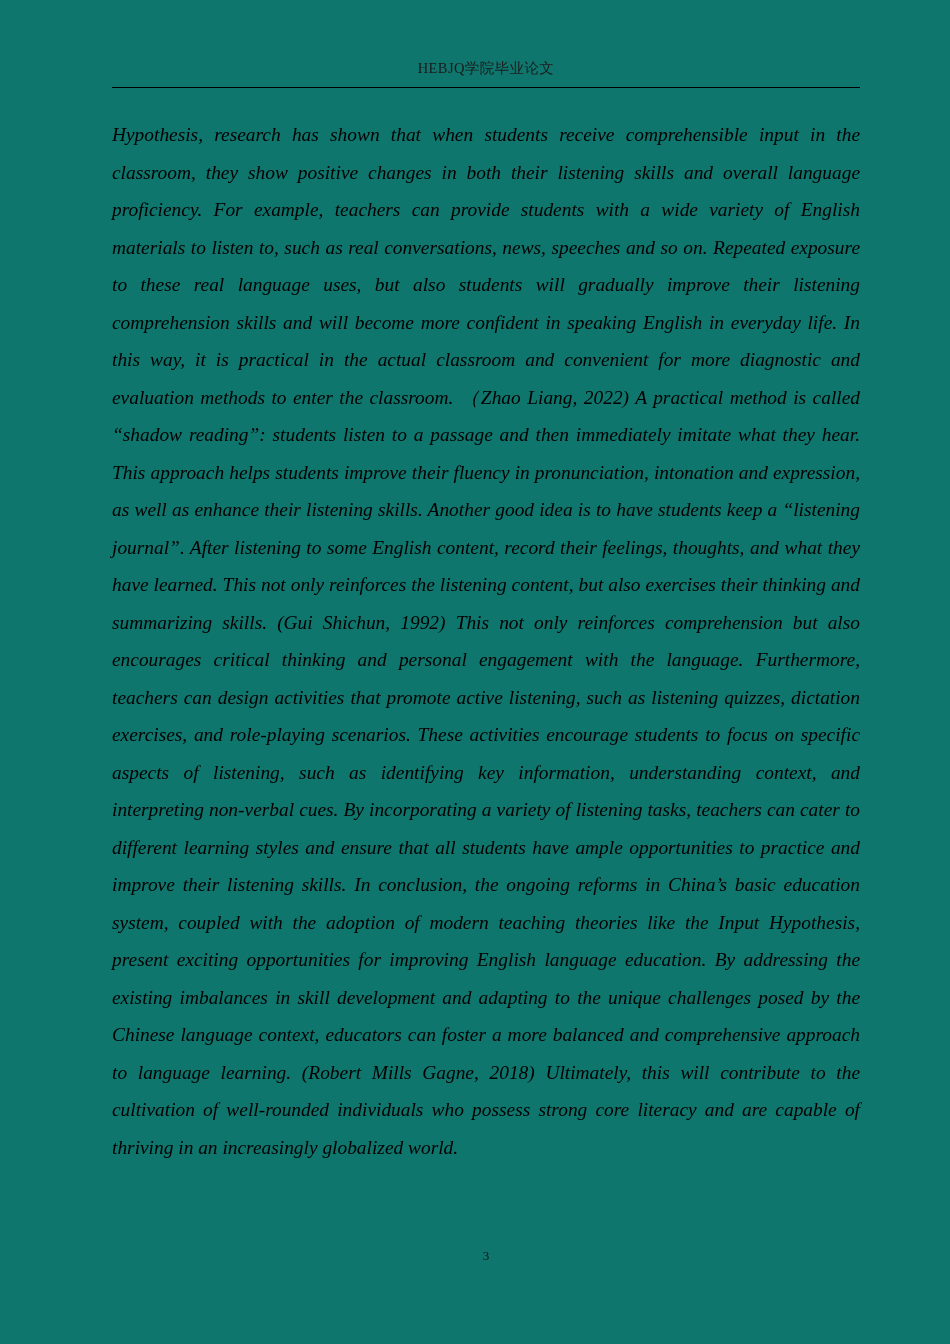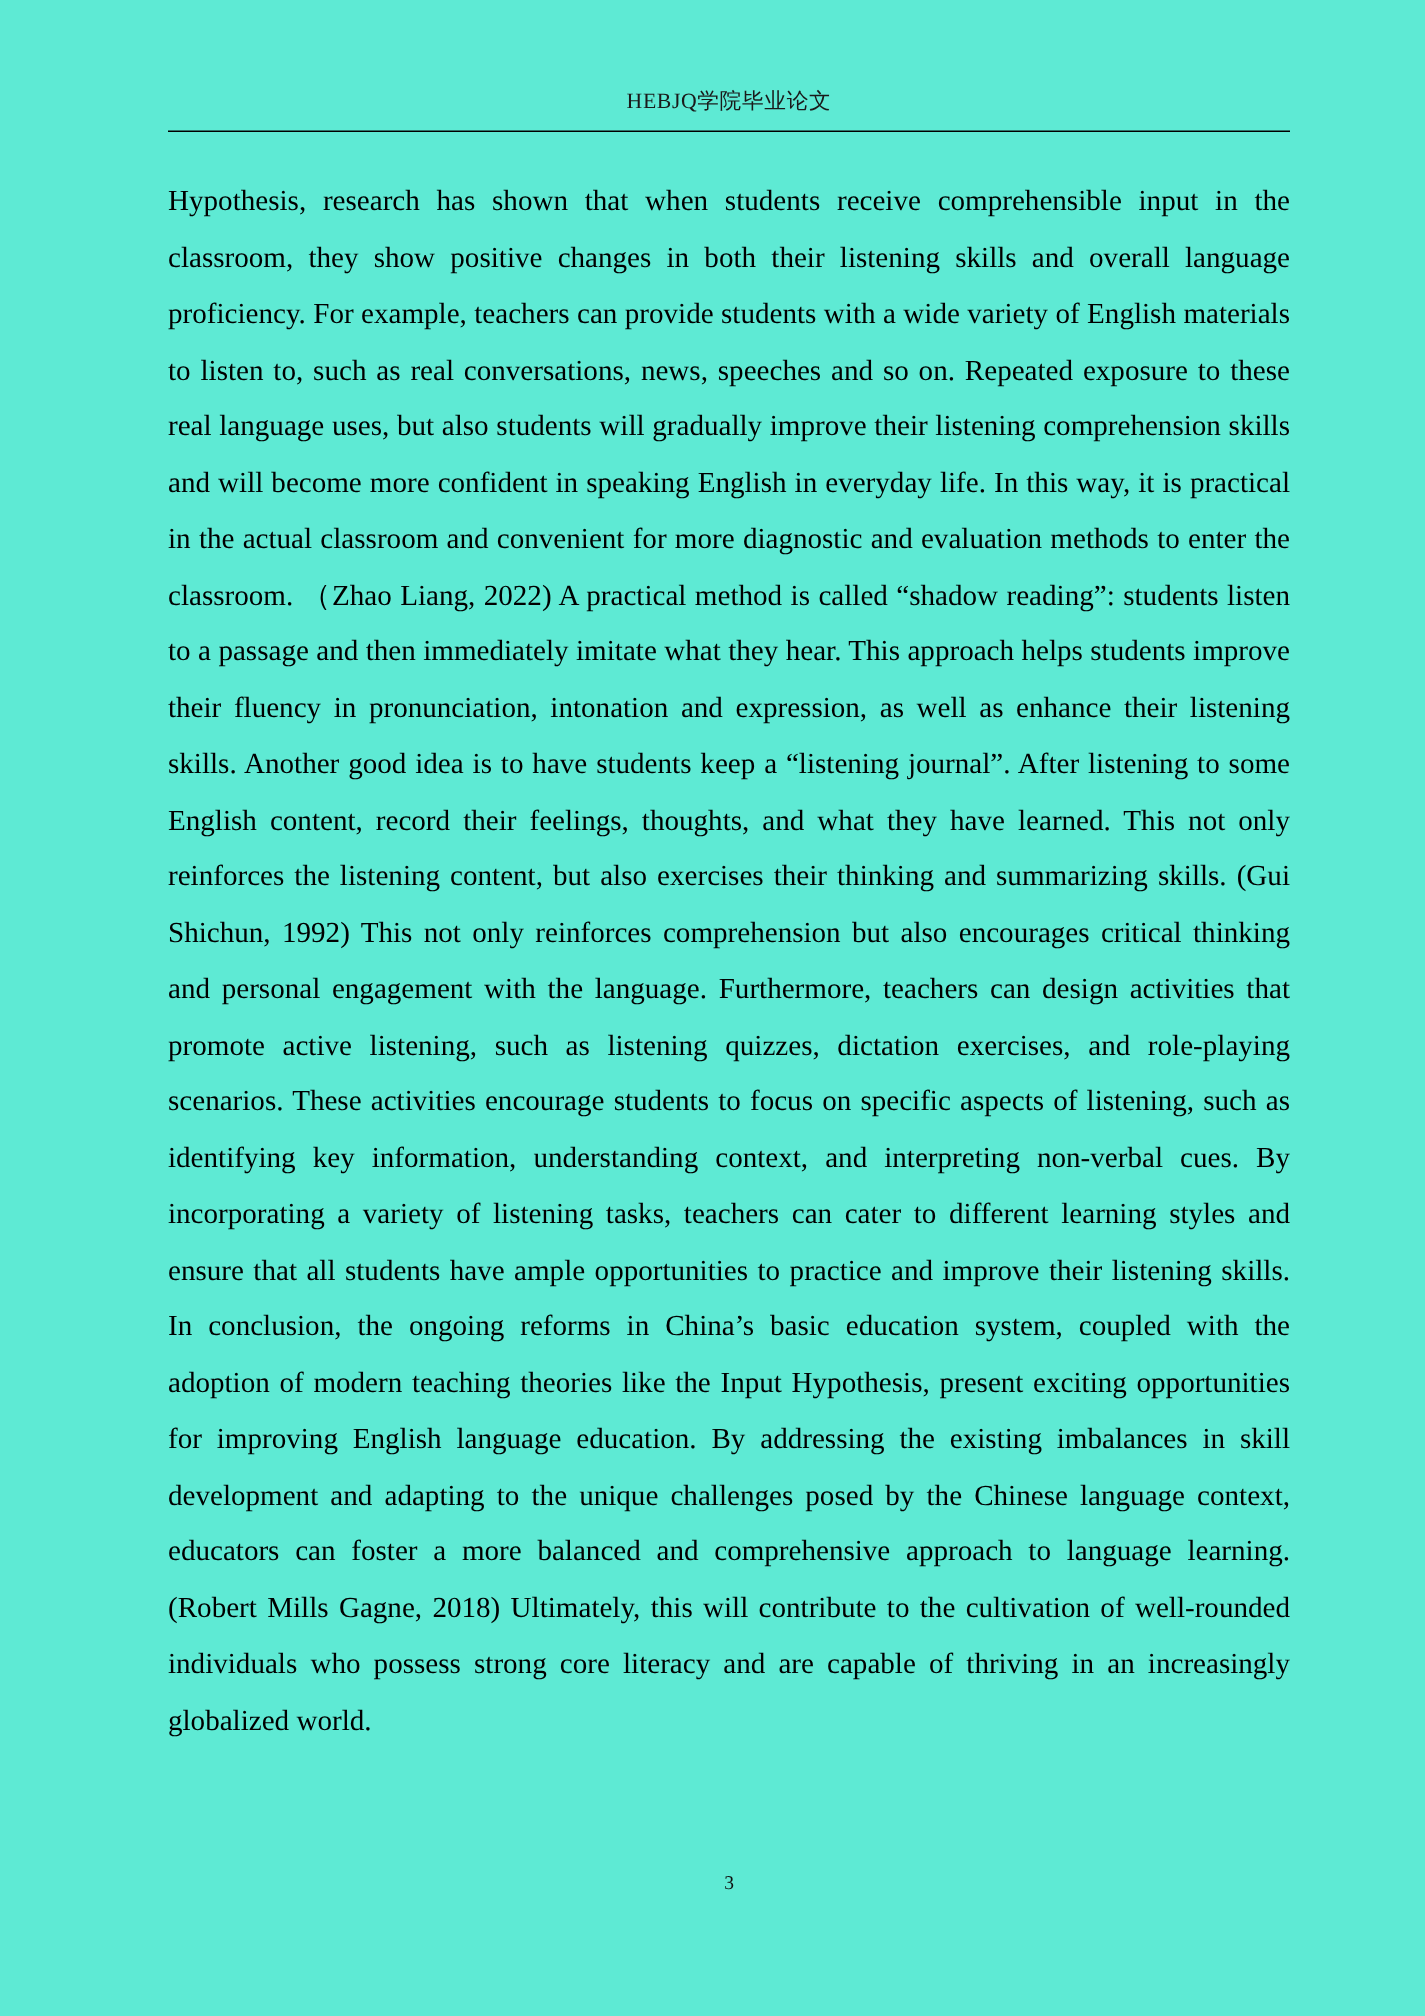--- a/index.html
+++ b/index.html
@@ -10,21 +10,21 @@
   }
   body {
     font-family: "Liberation Serif", "DejaVu Serif", serif;
     color: #000000;
   }
   .page {
     position: relative;
     width: 950px;
     height: 1344px;
     margin: 0 auto;
-    background: #5eead4;
+    background: #0f766e;
     overflow: hidden;
     box-sizing: border-box;
   }
 
   
   .page-header {
     position: absolute;
     left: 112px;
     top: 58px;
     width: 748px;
@@ -61,20 +61,21 @@
     text-align: justify;
     text-justify: inter-word;
     font-size: 19.4px;
     line-height: 37.5px;
     color: #000000;
     text-indent: 0;
     
   }
   .body-paragraph:last-child {
     margin-bottom: 0;
+    font-style: italic;
   }
 
   
   .page-footer {
     position: absolute;
     left: 112px;
     top: 1246px;
     width: 748px;
     text-align: center;
   }

